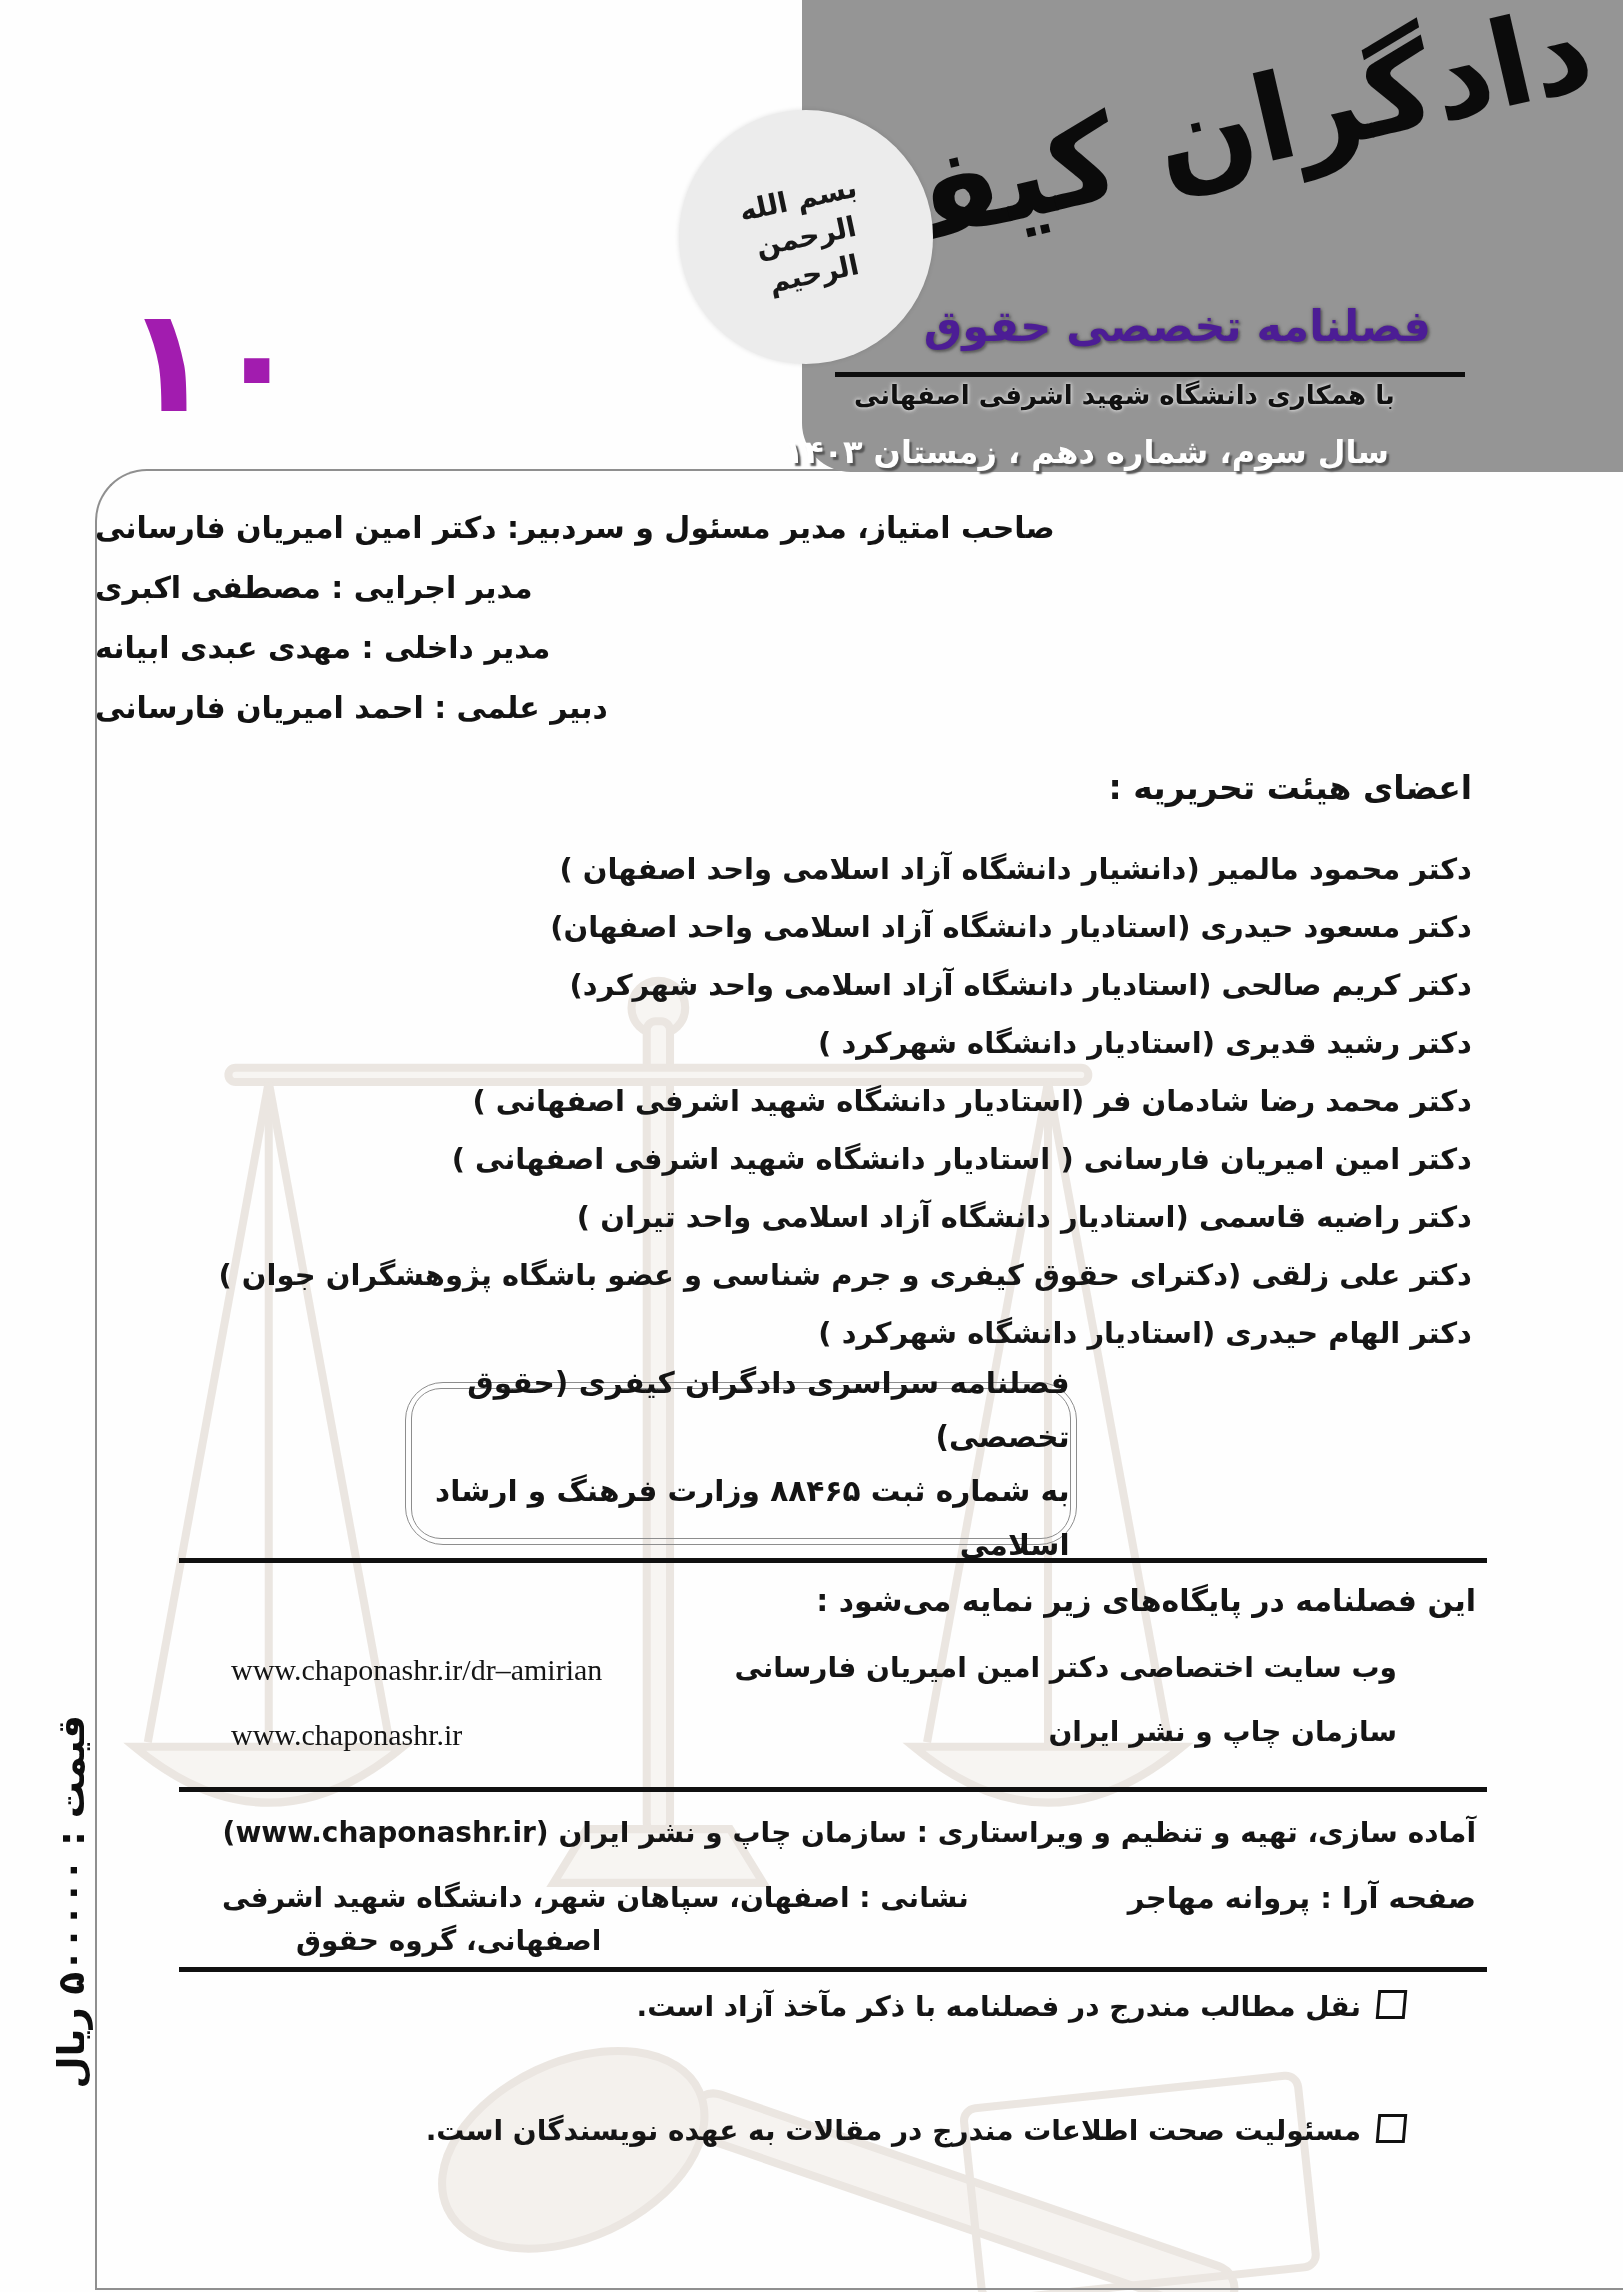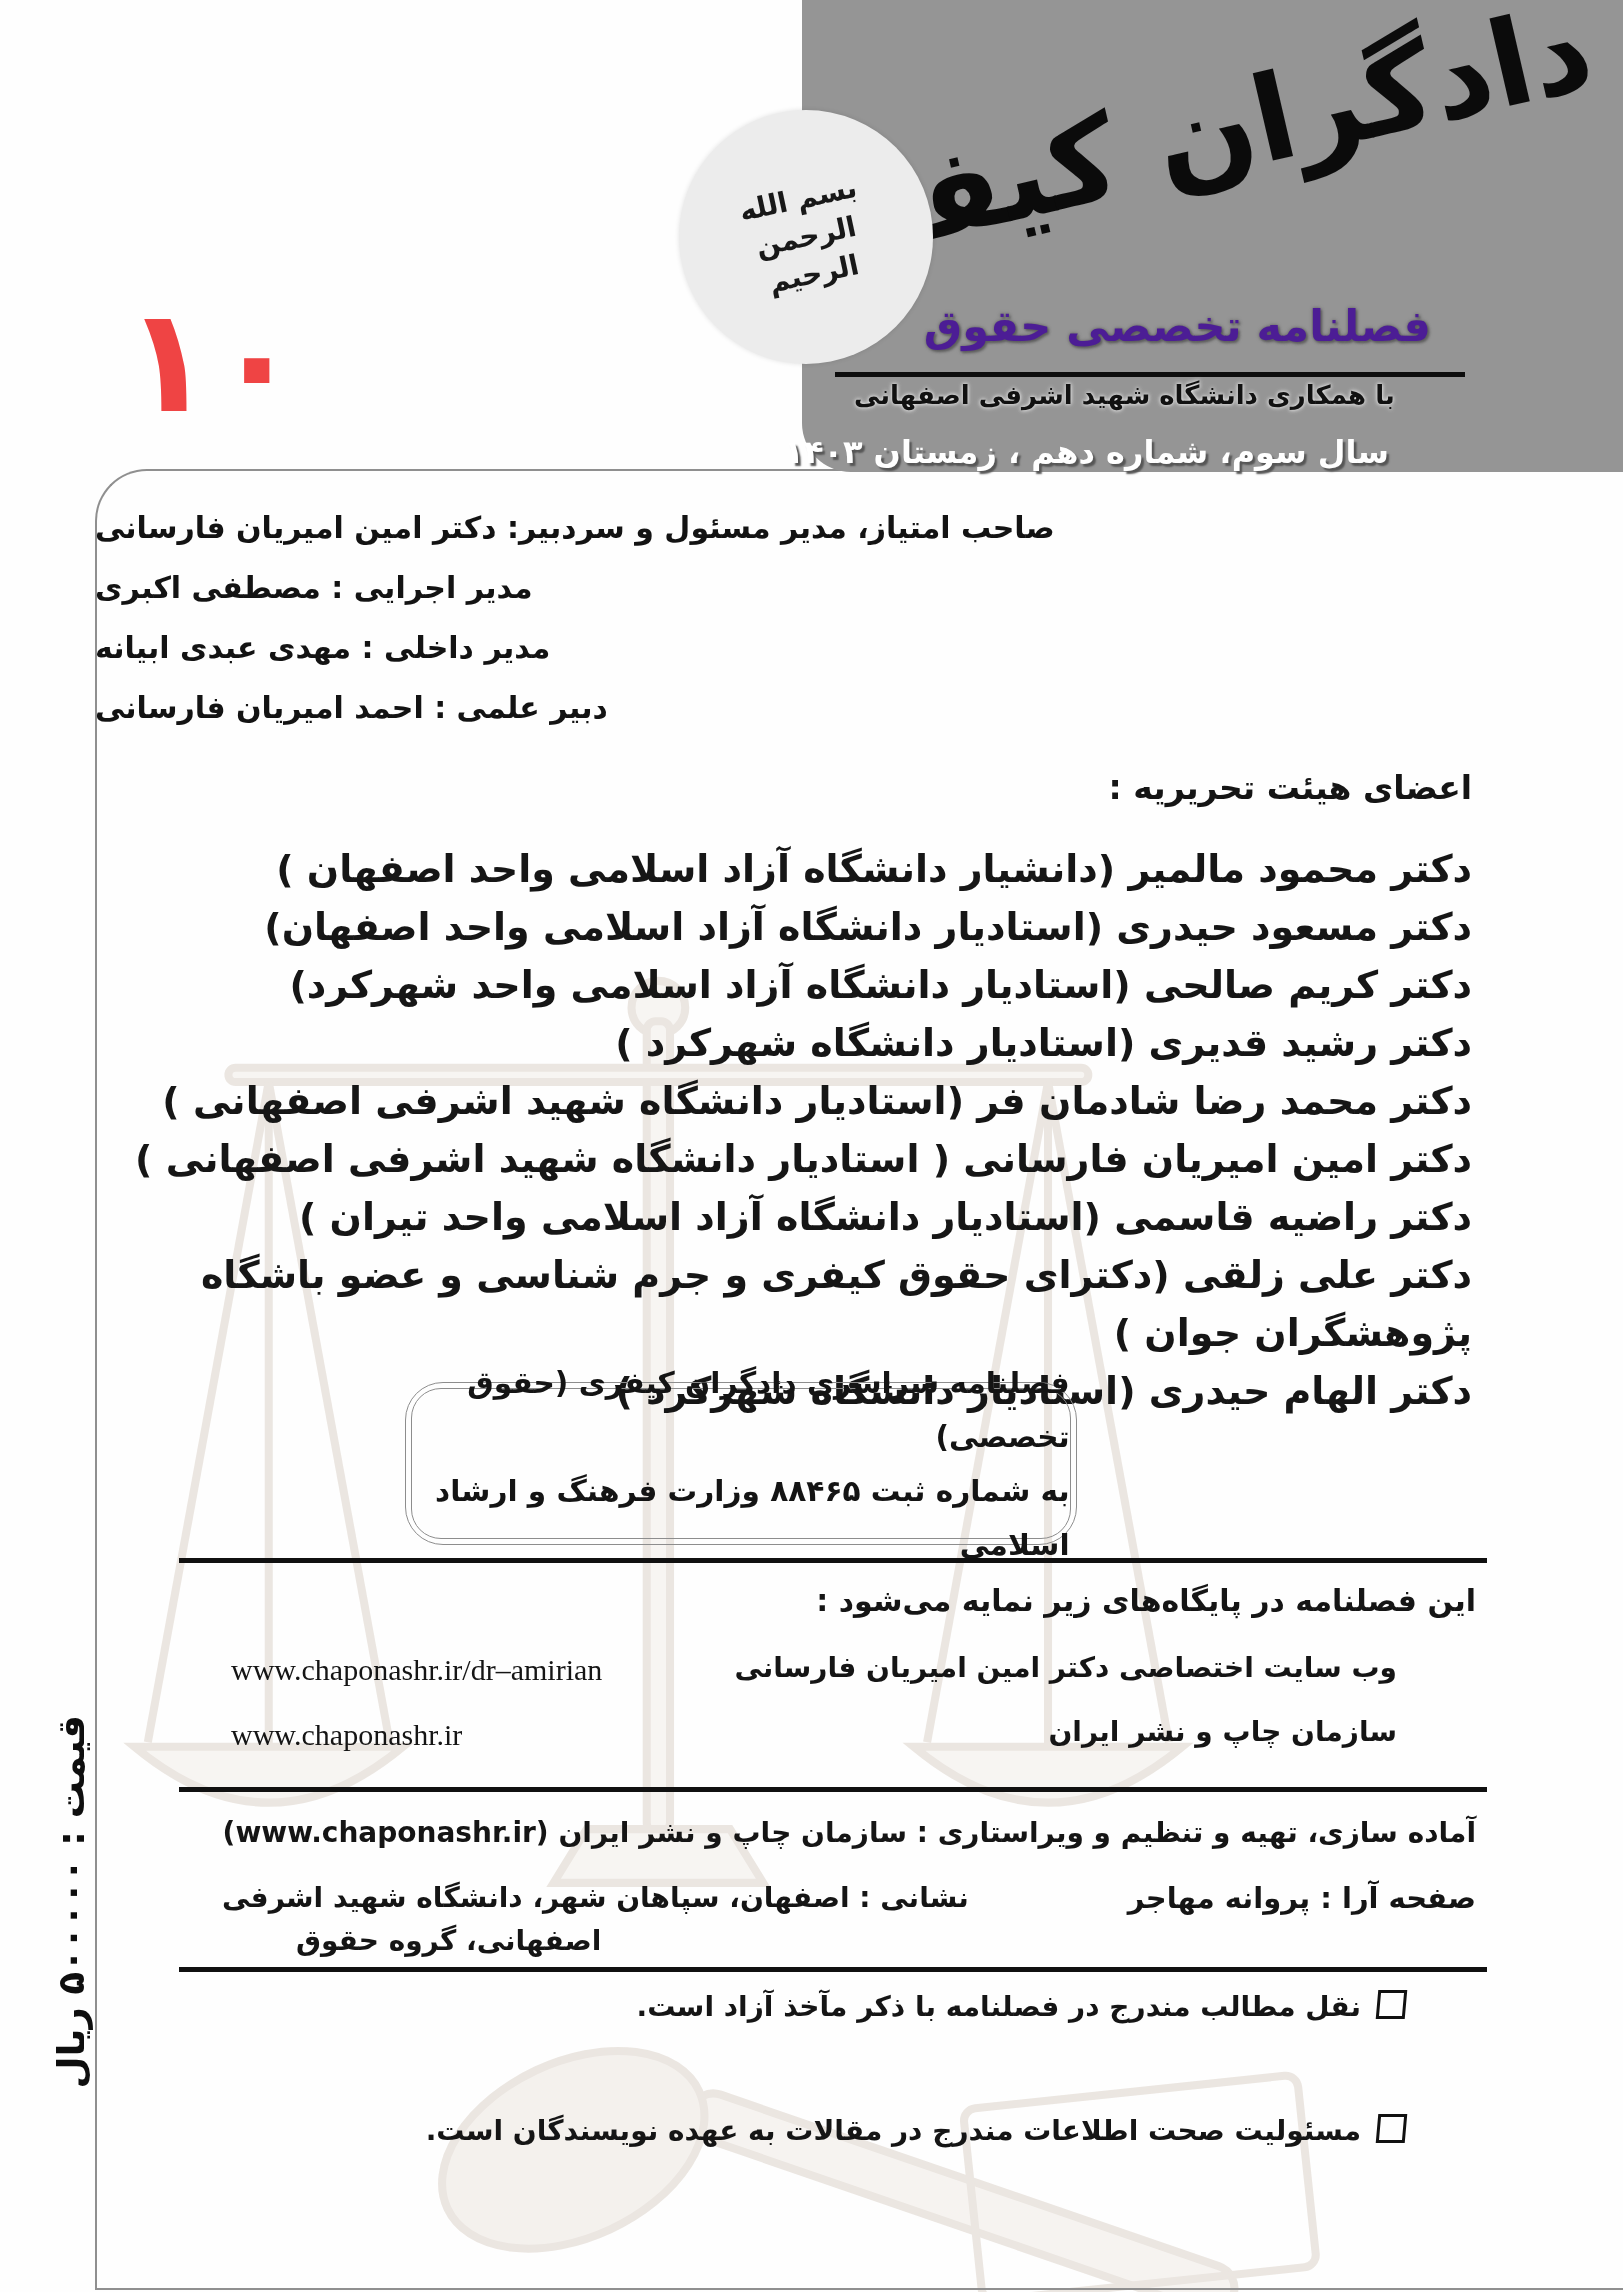--- a/index.html
+++ b/index.html
@@ -51,35 +51,35 @@
     text-shadow:0 0 3.6px #e8e8e8,0 0 5.4px #d9d9d9;
   }
   .banner-issue{
     position:absolute;right:235px;top:433px;
     font-size:32px;font-weight:bold;color:#ffffff;white-space:nowrap;
     text-shadow:2.7px 2.7px 1.8px #565656;
   }
   
   .issue-number{
     position:absolute;left:124px;top:288px;z-index:2;
-    font-size:145px;line-height:1;font-weight:bold;color:#ef4444;text-align:center;
+    font-size:145px;line-height:1;font-weight:bold;color:#a21caf;text-align:center;
   }
   
   .staff{
     position:absolute;left:95px;top:498px;width:1410px;z-index:4;
     text-align:left;font-size:30px;font-weight:bold;line-height:60px;color:#131313;
   }
   
   .board-heading{
     position:absolute;right:152px;top:768px;z-index:4;
     font-size:33px;font-weight:bold;
   }
   .board-list{
     position:absolute;right:152px;top:840px;z-index:4;text-align:right;
-    font-size:38px;font-weight:bold;line-height:58px;color:#161616;
+    font-size:29px;font-weight:bold;line-height:58px;color:#161616;
   }
   
   .reg-box{
     position:absolute;left:405px;top:1382px;width:672px;height:163px;z-index:4;
     border:1.8px solid #8d8d8d;border-radius:38px;box-sizing:border-box;padding:5.4px;
   }
   .reg-inner{
     width:100%;height:100%;box-sizing:border-box;
     border:1.8px solid #8d8d8d;border-radius:30px;
     display:flex;flex-direction:column;justify-content:center;align-items:center;

